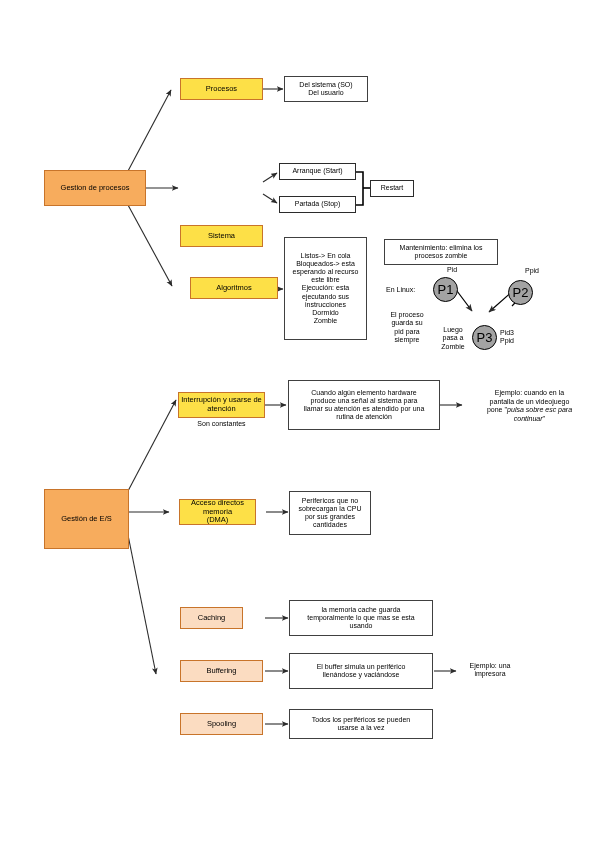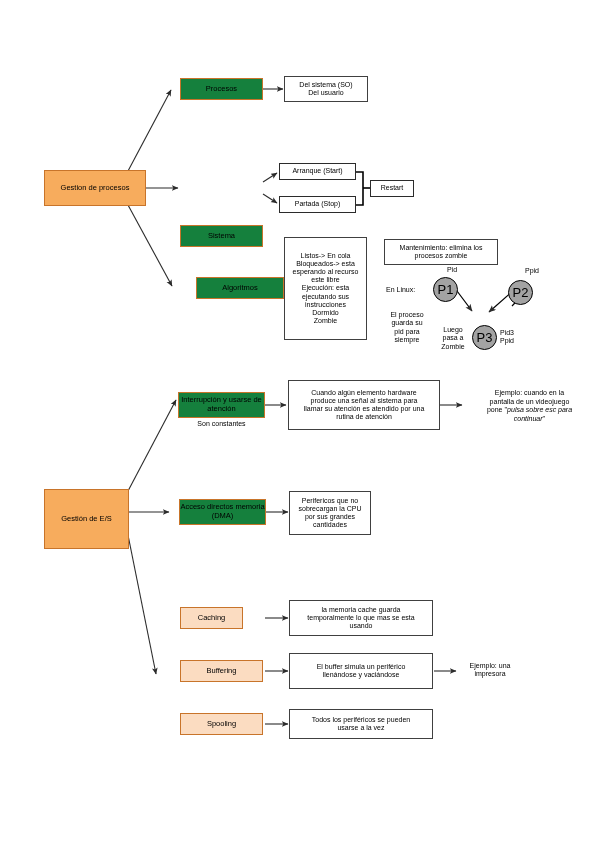--- a/index.html
+++ b/index.html
@@ -27,21 +27,21 @@
     white-space: pre-line;
   }
   
   .root {
     background: #F7AC5D;
     border: 1px solid #C8742A;
     font-size: 7.5px;
   }
   
   .cat {
-    background: #15803d;
+    background: #fde047;
     border: 1px solid #C8742A;
     font-size: 7.5px;
   }
   
   .light {
     background: #FBDCC1;
     border: 1px solid #C8742A;
     font-size: 7.5px;
   }
   
@@ -149,21 +149,21 @@
 Del usuario</div>
 
   <div class="node cat" style="left:180px; top:177px; width:83px; height:22px;margin-top:48px;">Sistema</div>
 
   <div class="node whitethin" style="left:279px; top:163px; width:77px; height:17px;">Arranque (Start)</div>
 
   <div class="node whitethin" style="left:279px; top:196px; width:77px; height:17px;">Partada (Stop)</div>
 
   <div class="node whitethin" style="left:370px; top:180px; width:44px; height:17px;">Restart</div>
 
-  <div class="node cat" style="left:196px; top:277px; width:88px; height:22px;">Algoritmos</div>
+  <div class="node cat" style="left:190px; top:277px; width:88px; height:22px;">Algoritmos</div>
 
   <div class="node white" style="left:284px; top:237px; width:83px; height:103px;">Listos-&gt; En cola
 Bloqueados-&gt; esta
 esperando al recurso
 este libre
 Ejecución: esta
 ejecutando sus
 instrucciones
 Dormido
 Zombie</div>
@@ -207,21 +207,21 @@
 llamar su atención es atendido por una
 rutina de atención</div>
 
   <div class="plain" style="left:462px; top:381px; width:135px;">
     <span>Ejemplo: cuando en la
 pantalla de un videojuego
 pone ''</span><span class="italic">pulsa sobre esc para
 continuar</span><span>''</span>
   </div>
 
-  <div class="node cat" style="left:179px; top:499px; width:87px; height:26px;">Acceso directos memoria
+  <div class="node cat" style="left:179px; top:499px; width:77px; height:26px;">Acceso directos memoria
 (DMA)</div>
 
   <div class="node white" style="left:289px; top:491px; width:82px; height:44px;">Perifericos que no
 sobrecargan la  CPU
 por sus grandes
 cantidades</div>
 
   <div class="node light" style="left:180px; top:607px; width:63px; height:22px;">Caching</div>
 
   <div class="node white" style="left:289px; top:600px; width:144px; height:36px;">la memoria cache guarda

